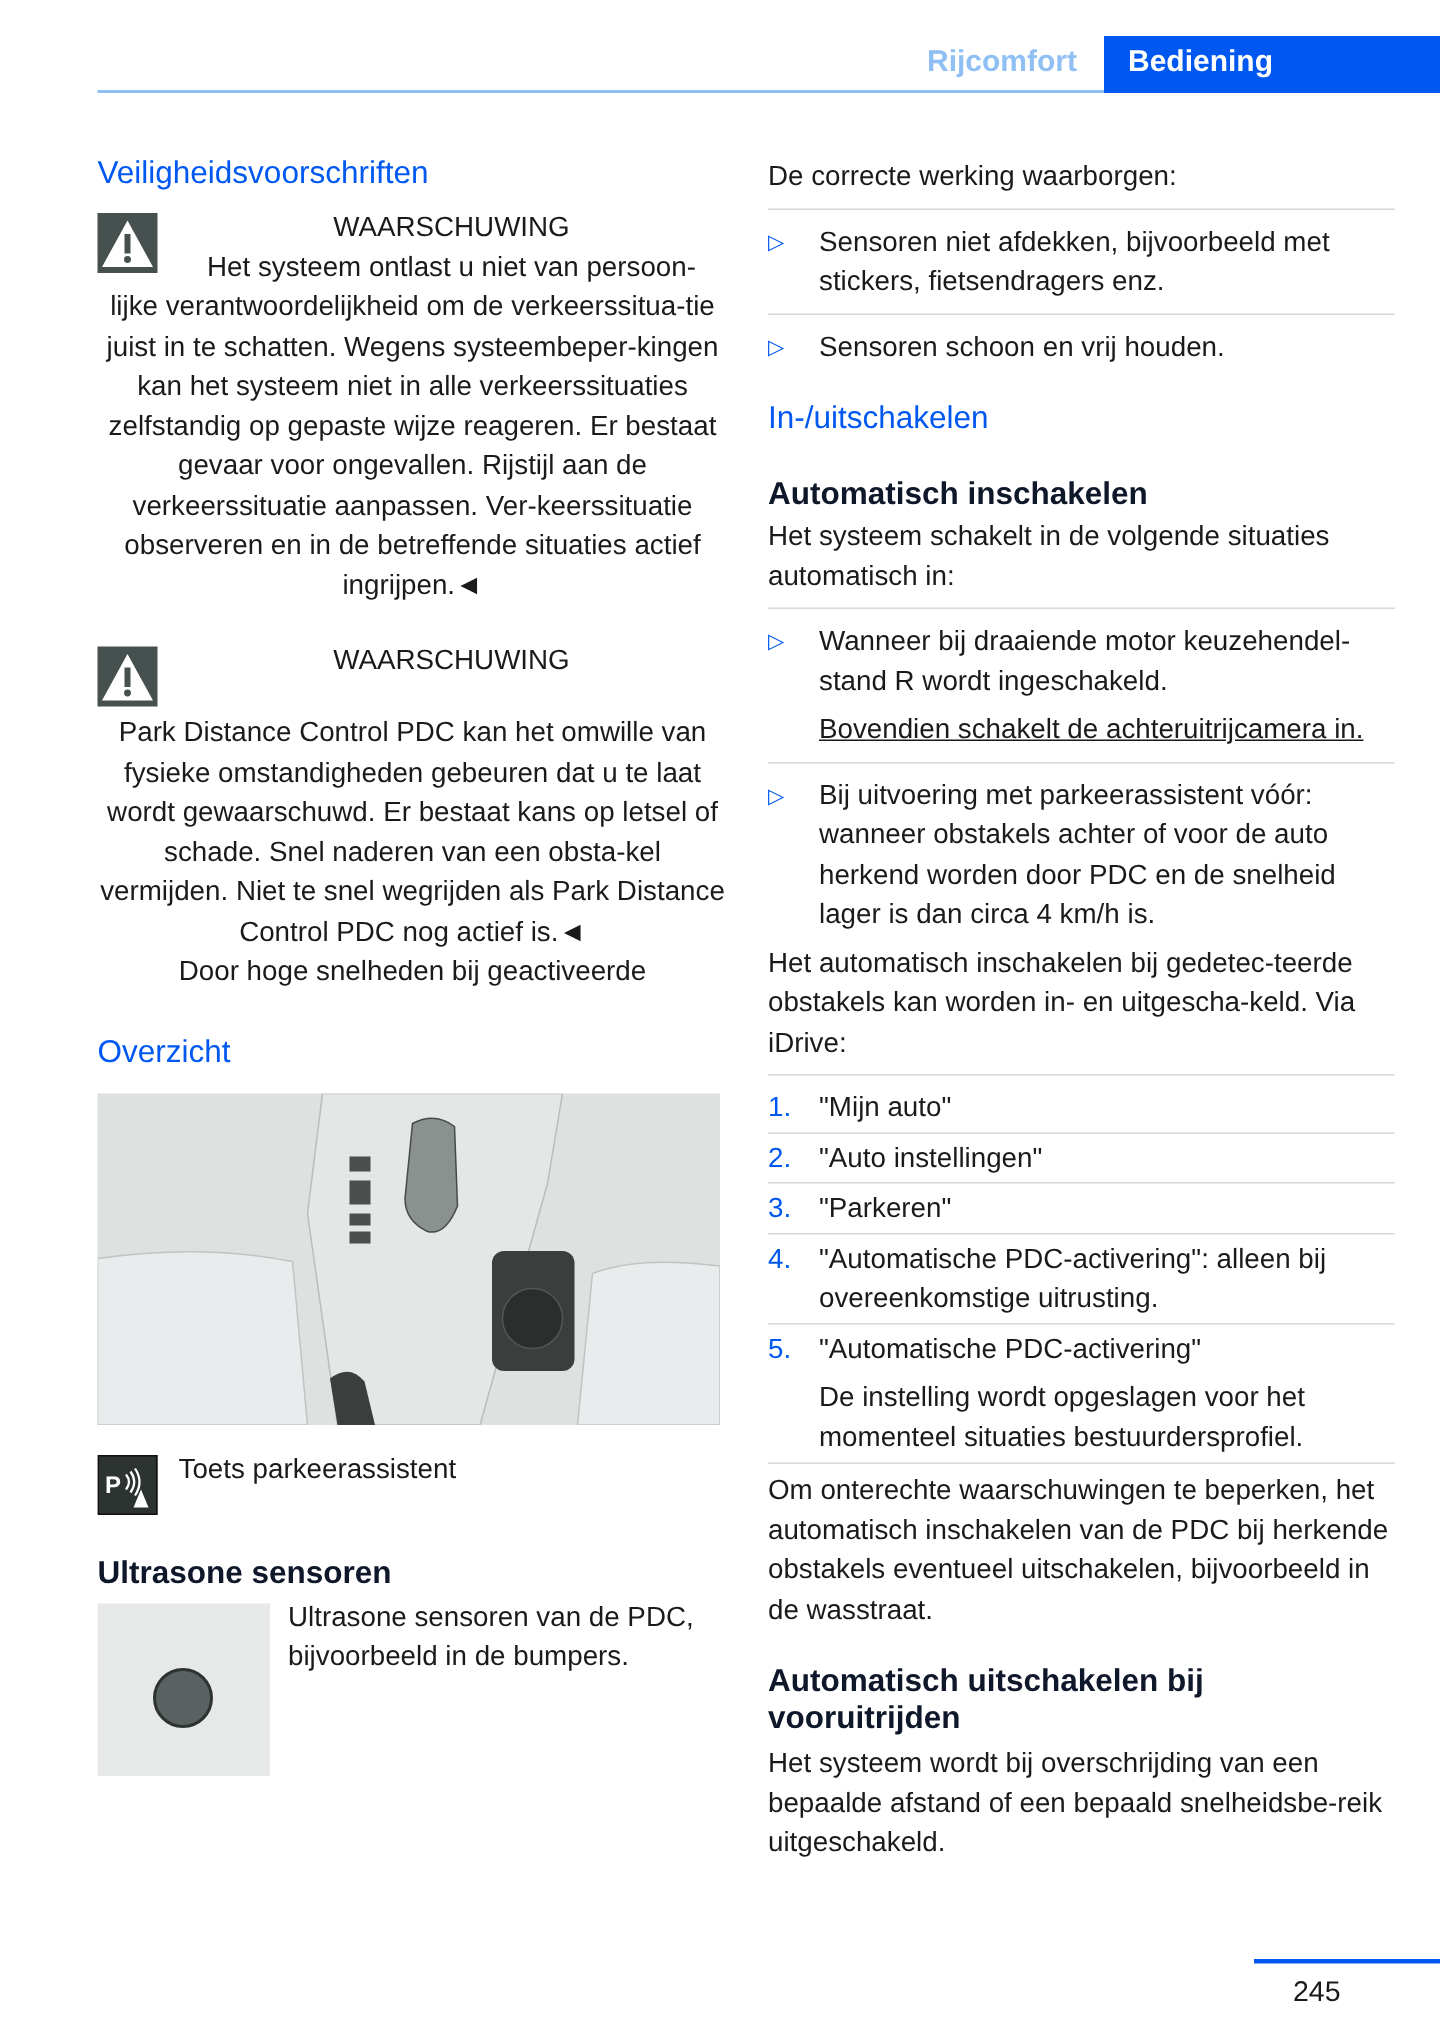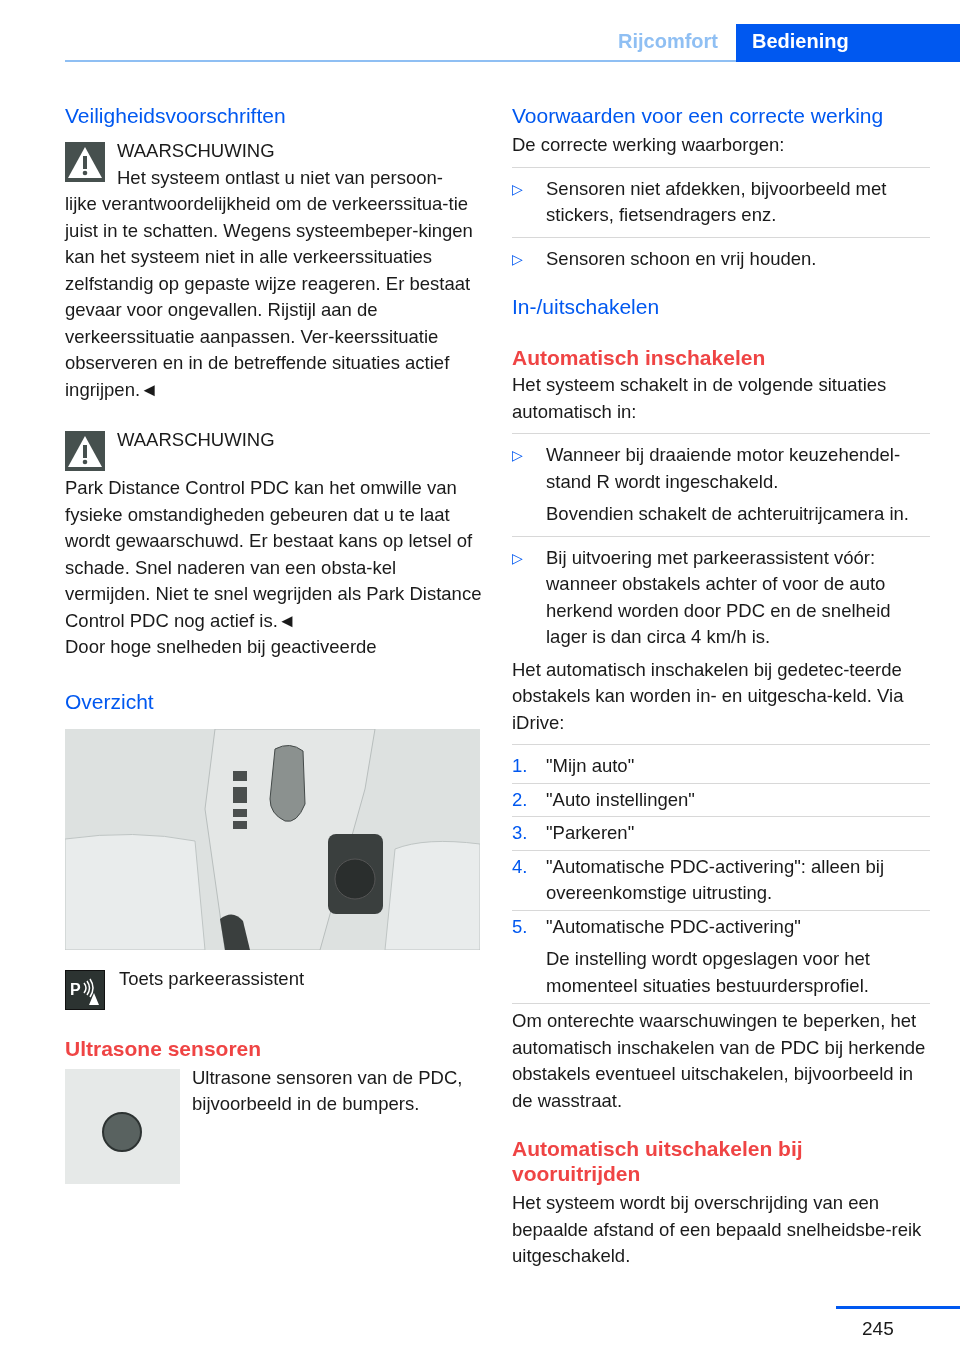--- a/index.html
+++ b/index.html
@@ -11,24 +11,24 @@
   .hdr-line { position: absolute; left: 65px; top: 60px; width: 111px; height: 2px; background: #8fbff3; }
   .hdr-line2 { position: absolute; left: 176px; top: 60px; width: 561px; height: 2px; background: #8fbff3; }
   .tab-rij { position: absolute; left: 618px; top: 30px; font-size: 20px; font-weight: bold; color: #8fbff3; }
   .tab-bed { position: absolute; left: 736px; top: 24px; width: 268px; height: 38px; background: #0058f0; color: #fff; font-size: 20px; font-weight: bold; box-sizing: border-box; padding: 6px 0 0 16px; }
 
   .col { position: absolute; top: 100px; width: 420px; }
   .col-left { left: 65px; }
   .col-right { left: 512px; width: 418px; }
 
   .h2 { font-size: 21px; font-weight: normal; color: #0058f0; line-height: 25px; margin: 0; }
-  .h3 { font-size: 21px; font-weight: bold; color: #ef4444; line-height: 25px; margin: 0; }
+  .h3 { font-size: 21px; font-weight: bold; color: #0f172a; line-height: 25px; margin: 0; }
   p, .txt { font-size: 18.5px; line-height: 26.5px; margin: 0; }
 
-  .warn { position: relative; }
+  .warn { position: relative; text-align: center; }
   .warn-icon { float: left; width: 40px; height: 40px; background: #46504e; margin: 4px 12px 4px 0; position: relative; }
   .warn-icon svg { position: absolute; left: 0; top: 0; }
 
   .bullets { list-style: none; margin: 0; padding: 0; }
   .bullets li { position: relative; padding-left: 34px; font-size: 18.5px; line-height: 26.5px; }
   .bullets li .mark { position: absolute; left: 0; top: 0; color: #0058f0; font-size: 14px; }
   .sep { height: 1px; background: #d8d8d8; margin: 8px 0 8px 0; }
 
   .numl { list-style: none; margin: 0; padding: 0; }
   .numl li { position: relative; padding-left: 34px; font-size: 18.5px; line-height: 26.5px; }
@@ -114,38 +114,37 @@
   <div class="h3" style="margin-top:26px;">Ultrasone sensoren</div>
   <div style="margin-top:4px; overflow:hidden;">
     <div class="sensor-img">
         <div class="dot"></div>
       </div>
     <p>Ultrasone sensoren van de PDC, bijvoorbeeld in de bumpers.</p>
   </div>
 </div>
 
 <div class="col col-right">
-  <div class="h2" style="margin-top:3px;">Voorwaarden voor een correcte werking</div>
   <p style="margin-top:4px;">De correcte werking waarborgen:</p>
   <div class="sep"></div>
   <ul class="bullets">
     <li><span class="mark">▷</span><span>Sensoren niet afdekken, bijvoorbeeld met stickers, fietsendragers enz.</span></li>
   </ul>
   <div class="sep"></div>
   <ul class="bullets">
     <li><span class="mark">▷</span><span>Sensoren schoon en vrij houden.</span></li>
   </ul>
 
   <div class="h2" style="margin-top:22px;">In-/uitschakelen</div>
   <div class="h3" style="margin-top:26px;">Automatisch inschakelen</div>
   <p style="margin-top:2px;">Het systeem schakelt in de volgende situaties automatisch in:</p>
   <div class="sep"></div>
   <ul class="bullets">
     <li><span class="mark">▷</span><span>Wanneer bij draaiende motor keuzehendel-stand R wordt ingeschakeld.</span>
-      <div style="margin-top:6px;">Bovendien schakelt de achteruitrijcamera in.</div>
+      <div style="margin-top:6px;text-decoration:underline;">Bovendien schakelt de achteruitrijcamera in.</div>
     </li>
   </ul>
   <div class="sep"></div>
   <ul class="bullets">
     <li><span class="mark">▷</span><span>Bij uitvoering met parkeerassistent vóór: wanneer obstakels achter of voor de auto herkend worden door PDC en de snelheid lager is dan circa 4 km/h is.</span></li>
   </ul>
   <p style="margin-top:6px;">Het automatisch inschakelen bij gedetec-teerde obstakels kan worden in- en uitgescha-keld. Via iDrive:</p>
   <div class="sep"></div>
 
   <ol class="numl">

